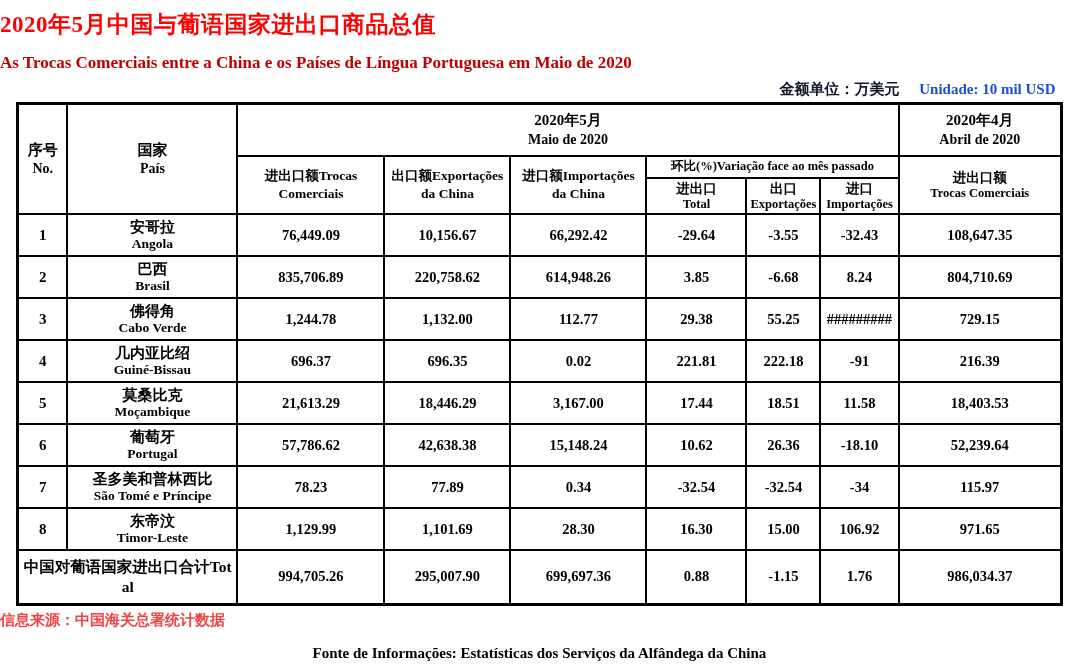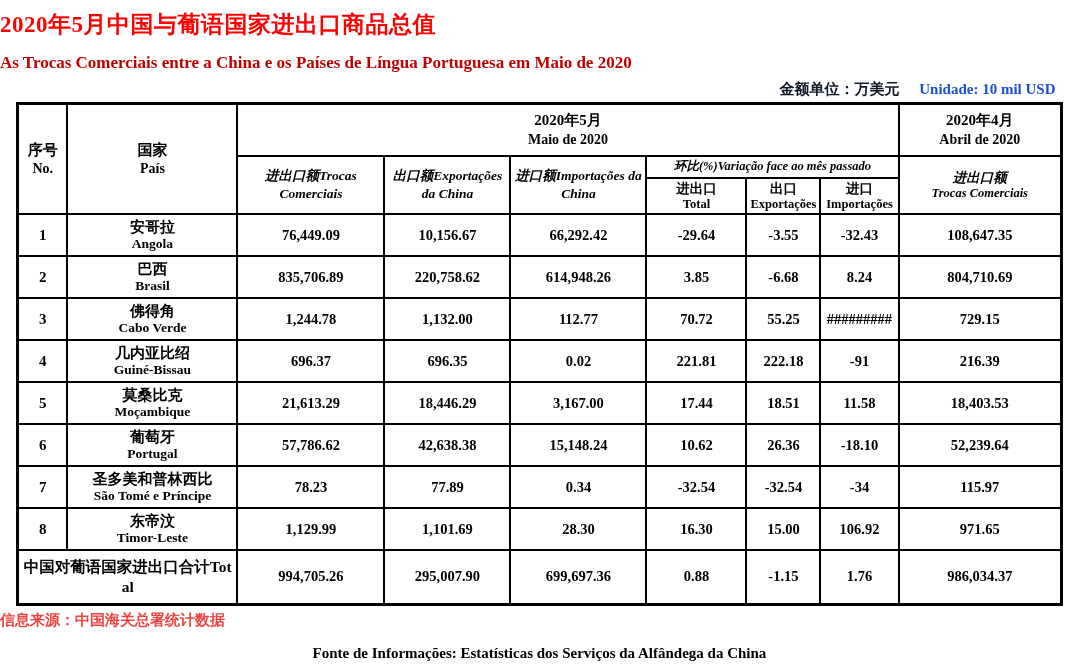--- a/index.html
+++ b/index.html
@@ -58,21 +58,21 @@
   }
   th { font-weight: bold; }
   .h-cn { font-size: 15px; line-height: 1.3; }
   .h-latin { font-size: 14px; line-height: 1.25; }
   .h-mixed { font-size: 13.5px; line-height: 1.35; }
   .h-mom { font-size: 12.5px; line-height: 1.2; }
   .h-sub-cn { font-size: 13.5px; line-height: 1.3; }
   .h-sub-latin { font-size: 12.5px; line-height: 1.2; }
 
   tr.hrow1 { height: 52px; }
-  tr.hrow2 { height: 22px; font-style: italic; }
+  tr.hrow2 { height: 22px; }
   tr.hrow3 { height: 32px; }
   tr.drow { height: 42px; }
   tr.trow { height: 54px; }
 
   td.num { font-size: 14.5px; }
   td.no-cell { font-size: 15px; }
   .c-cn { font-size: 15px; line-height: 1.25; }
   .c-latin { font-size: 13.5px; line-height: 1.2; }
   td.total-label {
     font-size: 15.5px;
@@ -193,21 +193,21 @@
       </tr>
       <tr class="drow">
         <td class="no-cell">3</td>
         <td>
           <div class="c-cn">佛得角</div>
           <div class="c-latin">Cabo Verde</div>
         </td>
         <td class="num">1,244.78</td>
         <td class="num">1,132.00</td>
         <td class="num">112.77</td>
-        <td class="num">70.72</td>
+        <td class="num">29.38</td>
         <td class="num">55.25</td>
         <td class="num">#########</td>
         <td class="num">729.15</td>
       </tr>
       <tr class="drow">
         <td class="no-cell">4</td>
         <td>
           <div class="c-cn">几内亚比绍</div>
           <div class="c-latin">Guiné-Bissau</div>
         </td>

